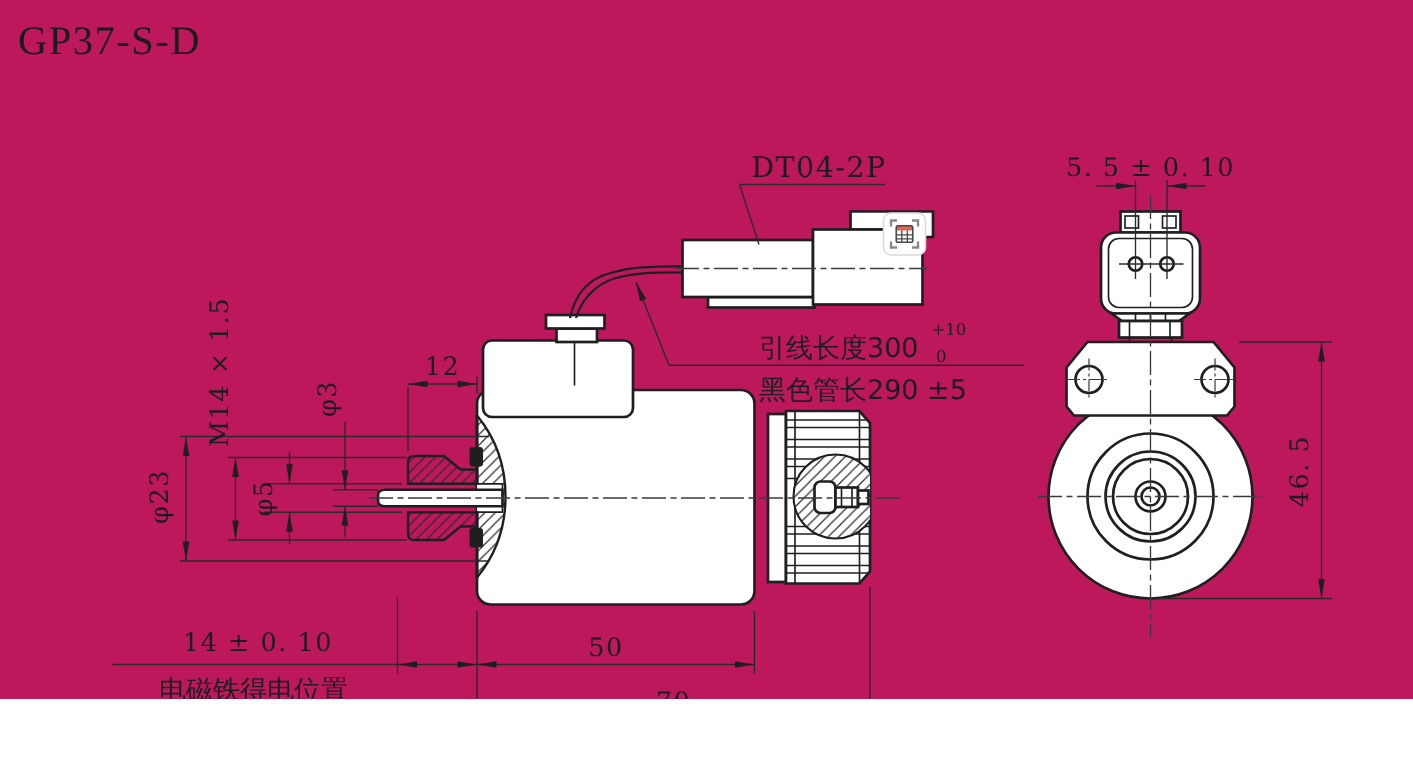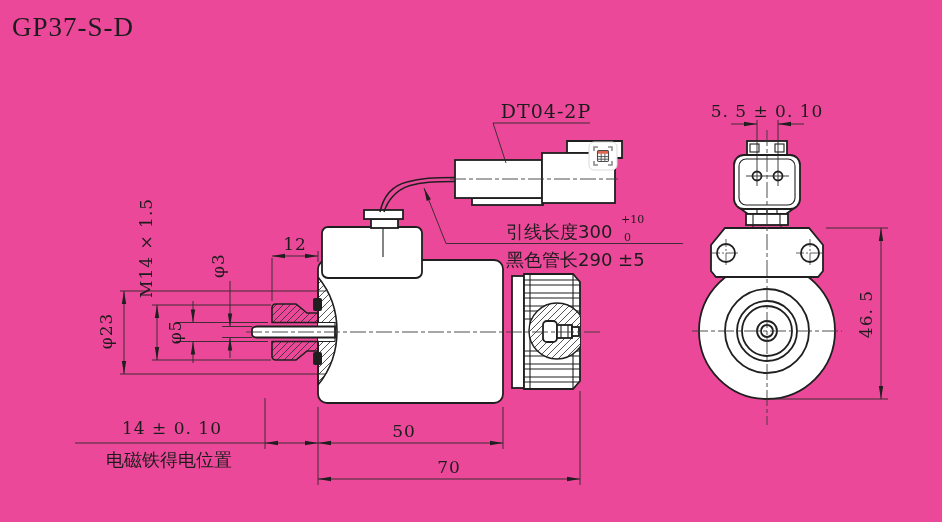--- a/index.html
+++ b/index.html
@@ -1,16 +1,16 @@
 <!DOCTYPE html>
 <html><head>
 <meta charset="utf-8">
 <style>
   html,body{margin:0;padding:0;background:#ffffff;}
-  #stage{position:relative;width:942px;height:522px;background:#ec4899;overflow:hidden;
+  #stage{position:relative;width:942px;height:466px;background:#be185d;overflow:hidden;
          font-family:"DejaVu Sans",sans-serif;}
   svg{position:absolute;left:0;top:0;}
   .outline{fill:#ffffff;stroke:#1f1f1f;stroke-width:1.8;}
   .outline-thin{fill:none;stroke:#1f1f1f;stroke-width:1.1;}
   .hatched{fill:url(#hatch);stroke:#1f1f1f;stroke-width:1.6;}
   .dimline{fill:none;stroke:#2a2a2a;stroke-width:0.9;}
   .arrow{fill:#1f1f1f;stroke:none;}
   .cl{fill:none;stroke:#3a3a3a;stroke-width:0.9;stroke-dasharray:16 3 4 3;}
   .cl2{fill:none;stroke:#3a3a3a;stroke-width:0.8;stroke-dasharray:8 2 2 2;}
   .dimtext{font-family:"DejaVu Serif","Liberation Serif",serif;font-size:17px;fill:#1c1c1c;letter-spacing:1px;}

